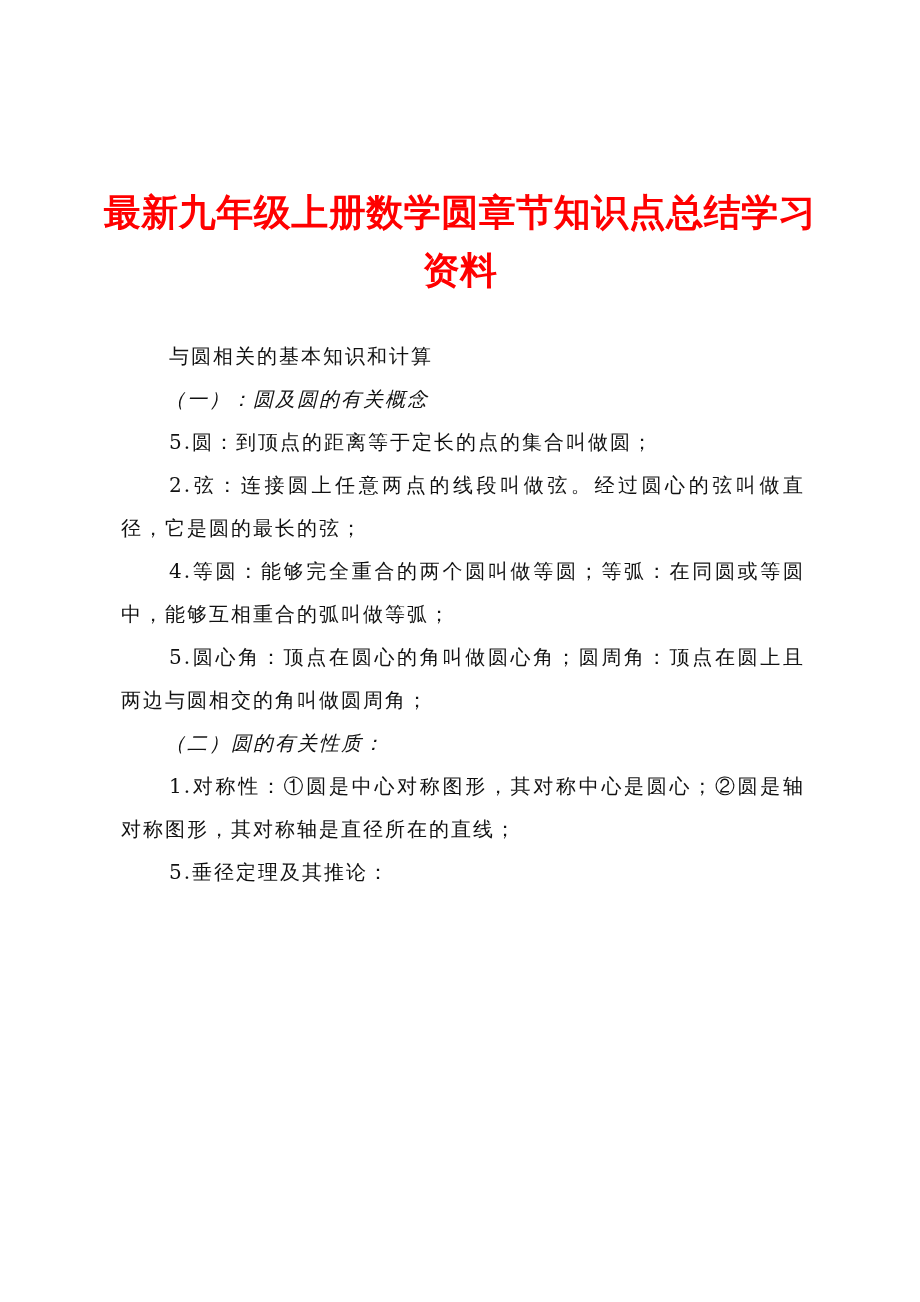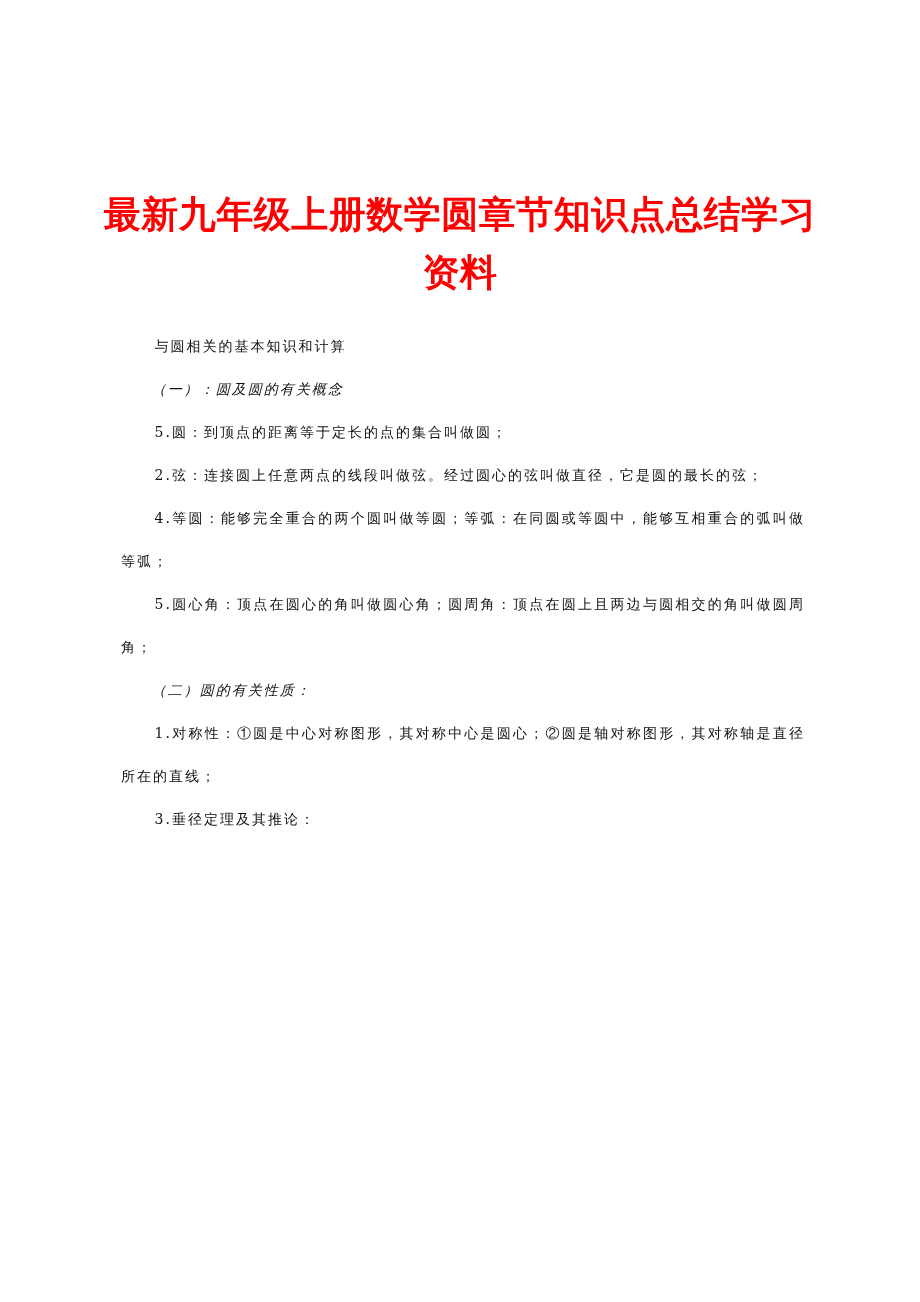--- a/index.html
+++ b/index.html
@@ -1,34 +1,34 @@
 <!DOCTYPE html>
 <html><head>
 <meta charset="utf-8">
 <style>
   html, body { margin: 0; padding: 0; background: #ffffff; }
   body { width: 920px; height: 1302px; position: relative; overflow: hidden;
          font-family: "DejaVu Serif", "Liberation Serif", serif; color: #111; }
   .title { position: absolute; left: 100px; width: 720px; top: 186px;
            text-align: center; color: #ff0000; font-weight: bold;
-           font-family: Liberation Serif, serif;
+           font-family: Liberation Mono, monospace;
            font-size: 37px; line-height: 58px; letter-spacing: 0.5px; }
-  .body { position: absolute; left: 121px; width: 684px; top: 325px;
-          font-size: 14px; line-height: 43px; letter-spacing: 2px; }
+  .body { position: absolute; left: 121px; width: 684px; top: 335px;
+          font-size: 20px; line-height: 43px; letter-spacing: 2px; }
   .p { margin: 0; text-indent: 2.4em; text-align: justify; }
   .p.ind1 { text-indent: 2.2em; font-style: italic; }
 </style>
 </head>
 <body>
 
 <div class="title">最新九年级上册数学圆章节知识点总结学习资料</div>
 
 <div class="body">
   <p class="p">与圆相关的基本知识和计算</p>
   <p class="p ind1">（一）：圆及圆的有关概念</p>
   <p class="p">5.圆：到顶点的距离等于定长的点的集合叫做圆；</p>
   <p class="p">2.弦：连接圆上任意两点的线段叫做弦。经过圆心的弦叫做直径，它是圆的最长的弦；</p>
   <p class="p">4.等圆：能够完全重合的两个圆叫做等圆；等弧：在同圆或等圆中，能够互相重合的弧叫做等弧；</p>
   <p class="p">5.圆心角：顶点在圆心的角叫做圆心角；圆周角：顶点在圆上且两边与圆相交的角叫做圆周角；</p>
   <p class="p ind1">（二）圆的有关性质：</p>
   <p class="p">1.对称性：①圆是中心对称图形，其对称中心是圆心；②圆是轴对称图形，其对称轴是直径所在的直线；</p>
-  <p class="p">3.垂径定理及其推论：</p>
+  <p class="p">5.垂径定理及其推论：</p>
 </div>
 
 </body></html>

